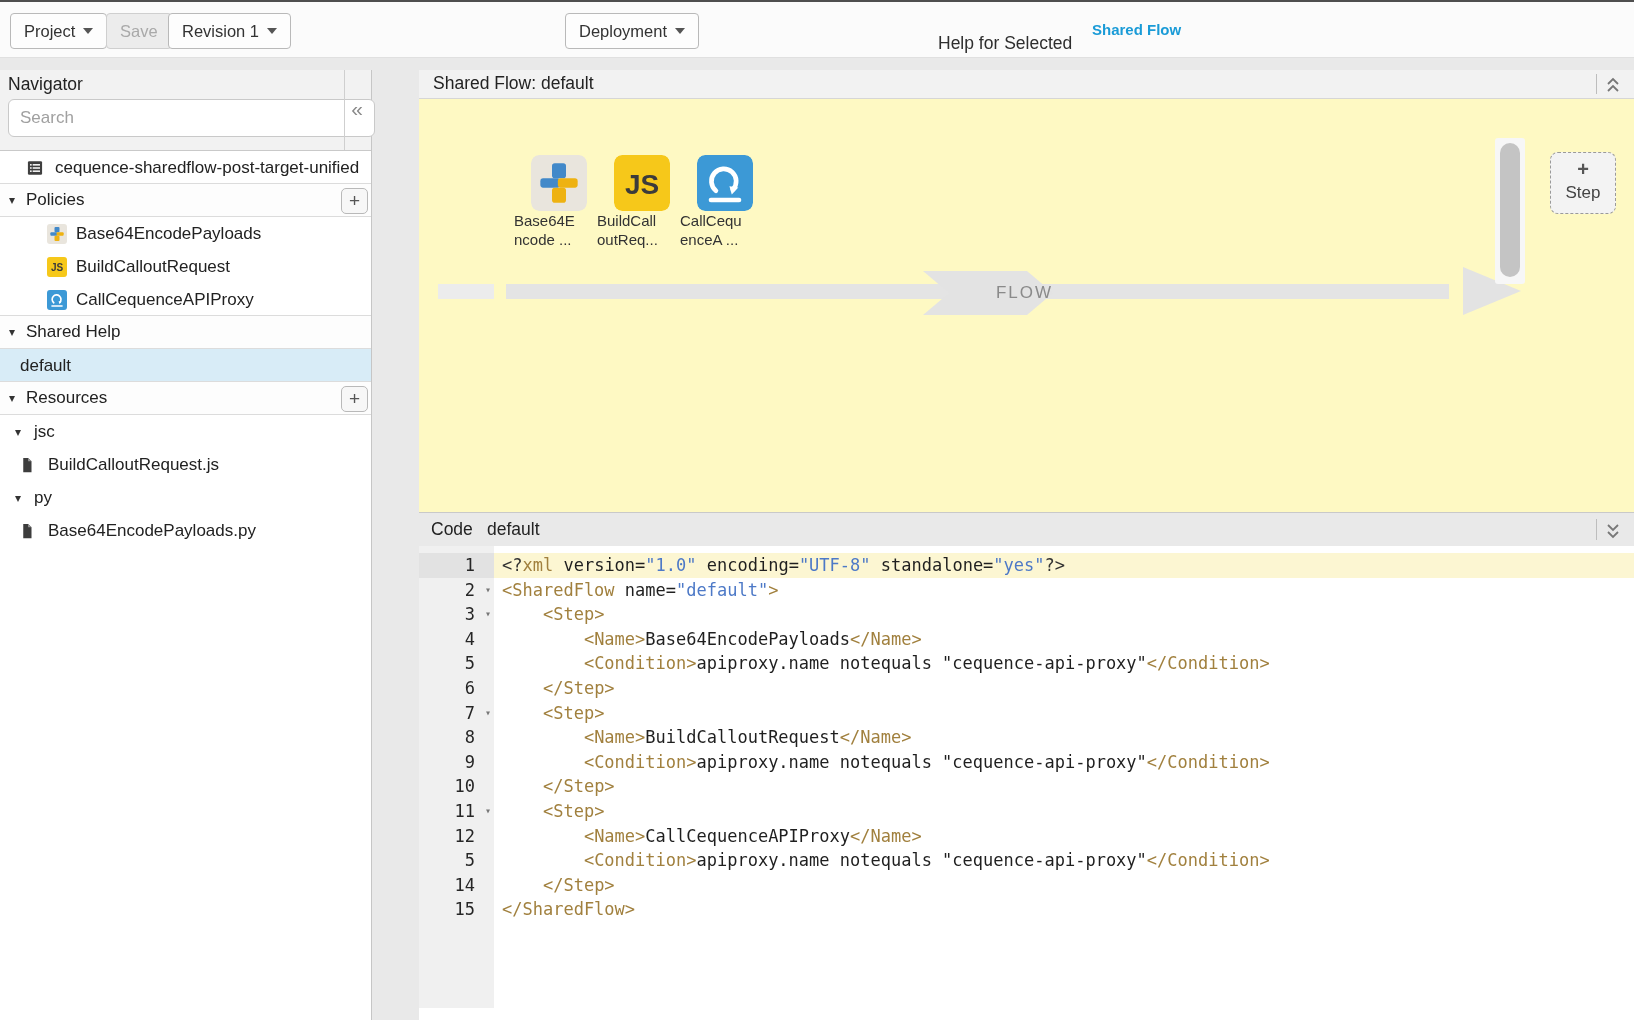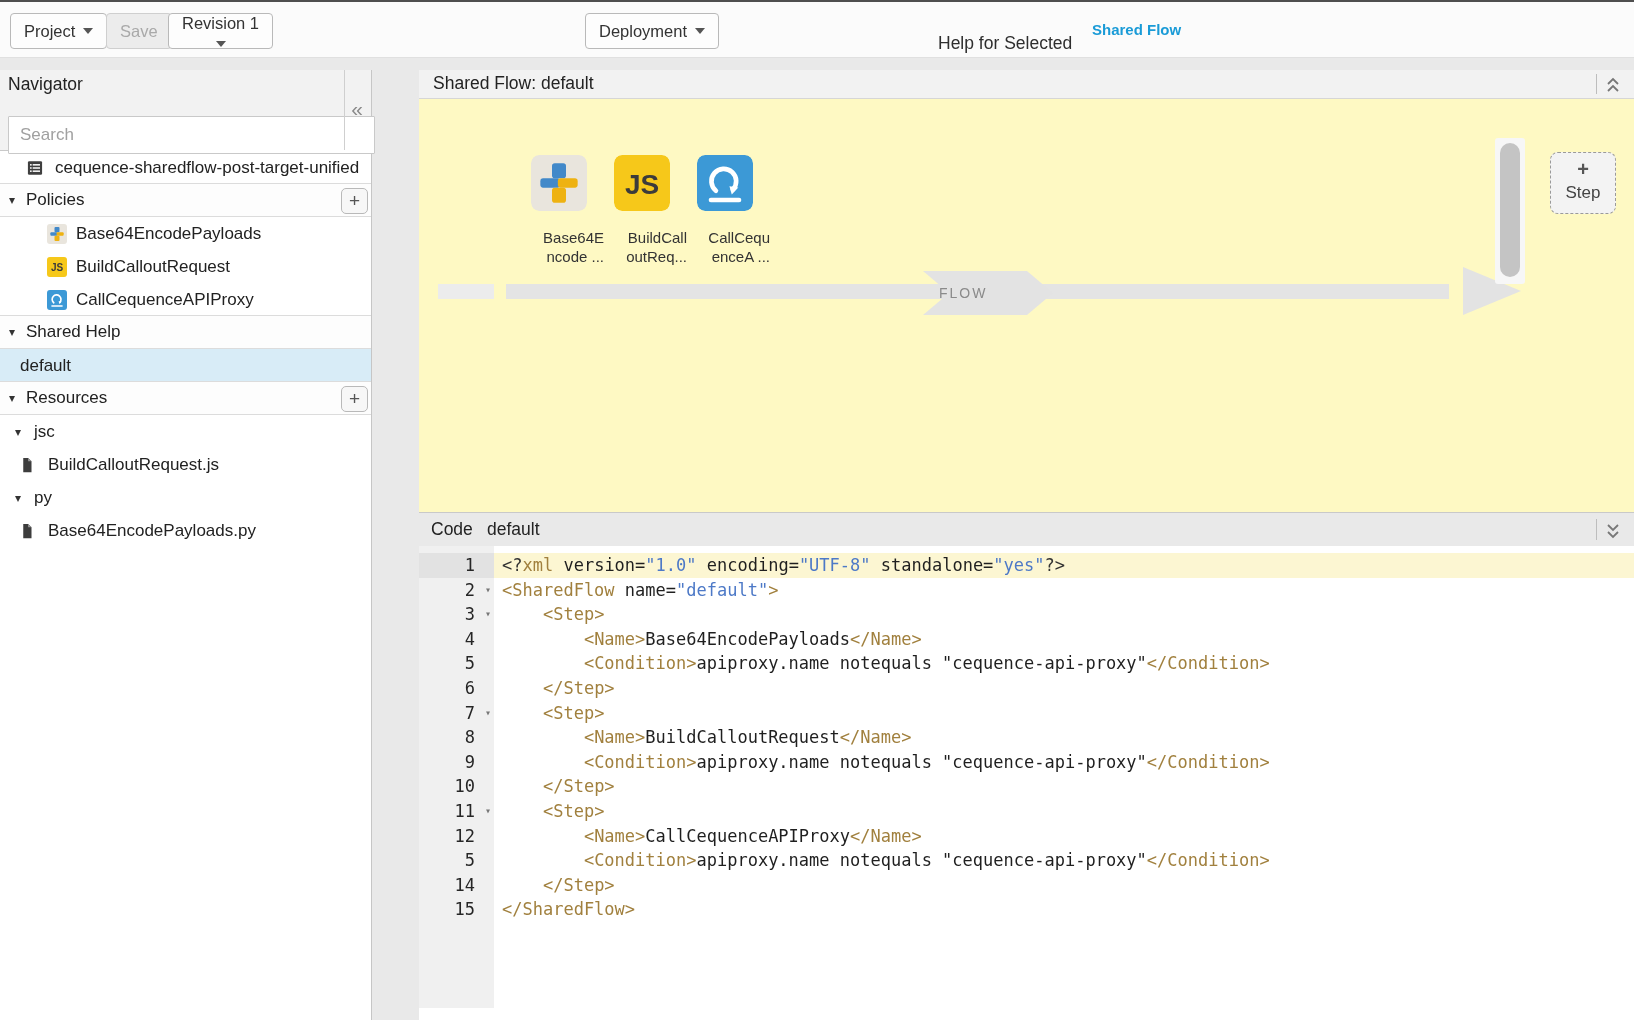--- a/index.html
+++ b/index.html
@@ -17,22 +17,22 @@
            border-top:6px solid #555; display:inline-block; }
   .help-label { position:absolute; left:938px; top:19px; font-size:17.5px; color:#2e2e2e;margin-top:12px; }
   .help-link  { position:absolute; left:1092px; top:19px; font-size:15px; font-weight:bold; cursor:pointer; }
 
   
   .leftcol { position:absolute; left:0; top:70px; bottom:0; width:372px; background:#fff;
              border-right:1px solid #c6c6c6; }
   .nav-head { position:absolute; left:0; right:0; top:0; height:81px; background:#f2f2f2;
               border-bottom:1px solid #c9c9c9; }
   .nav-title { position:absolute; left:8px; top:4px; font-size:17.5px; color:#222; }
-  .nav-search { position:absolute; left:8px; top:46px; width:367px; height:38px; border:1px solid #c9c9c9;
-                border-radius:1px; background:#fff; font-size:17px; padding:0 11px; color:#ec4899; outline:none; }
+  .nav-search { position:absolute; left:8px; top:29px; width:367px; height:38px; border:1px solid #c9c9c9;
+                border-radius:6px; background:#fff; font-size:17px; padding:0 11px; color:#ec4899; outline:none; }
   .nav-search::placeholder { color:#a0a0a0; }
   .nav-strip { position:absolute; right:0; top:0; width:27px; height:80px; border-left:1px solid #cfcfcf; }
   .nav-collapse { position:absolute; right:3px; top:28px; width:22px; font-size:21px; color:#8a8a8a;
                   text-align:center; cursor:pointer; line-height:22px; }
 
   .tree { position:absolute; left:0; right:0; top:81px; }
   .trow { position:relative; height:33px; display:flex; align-items:center; font-size:17px; color:#222; cursor:pointer; }
   .trow.section { height:34px; border-top:1px solid #dcdcdc; border-bottom:1px solid #dcdcdc; margin-top:-1px; background:#fdfdfd; }
   .trow.selected { background:#d8ecf7; }
   .tcaret { font-size:12px; color:#333; width:14px; text-align:center; }
@@ -60,27 +60,27 @@
 
   
   .flowpanel { position:absolute; left:419px; right:0; top:70px; height:442px; background:#fef9c3; }
   .fhead { position:absolute; left:0; right:0; top:0; height:29px; background:#f2f2f2; border-bottom:1px solid #d6d6d6; }
   .fhead-title { position:absolute; left:14px; top:3px; font-size:17.5px; color:#222; }
   .fcanvas { position:absolute; left:0; right:0; top:29px; bottom:0; }
   .steps { position:absolute; left:112px; top:56px; display:flex; gap:27px; }
   .step { width:56px; cursor:pointer; }
   .step-tile { width:56px; height:56px; border-radius:8px; overflow:hidden; }
   .step-tile svg { width:56px; height:56px; display:block; }
-  .step-label { margin-top:17px; width:90px; margin-left:-17px; text-align:right; font-size:15px;
+  .step-label { width:90px; margin-left:-17px; text-align:left; font-size:15px;
                 color:#333; line-height:19px; }
   .flowbar-startcap { position:absolute; left:19px; top:185px; width:56px; height:15px; background:#ececec; }
   .flowbar { position:absolute; left:87px; top:185px; width:943px; height:15px; background:#e4e4e4; }
   .flow-banner { position:absolute; left:504px; top:172px; width:140px; height:44px; }
   .flow-banner-label { position:absolute; left:504px; top:172px; width:130px; height:44px; line-height:44px;
-                       text-align:left; padding-left:16px; font-size:14px; letter-spacing:2px; color:#8a8a8a; }
+                       text-align:right; padding-left:16px; font-size:17px; letter-spacing:2px; color:#8a8a8a; }
   .flow-arrowhead { position:absolute; left:1044px; top:168px; }
   .vscroll-track { position:absolute; left:1076px; top:39px; width:30px; height:146px; background:#f7f7f7; border-radius:3px; }
   .vscroll-thumb { position:absolute; left:5px; top:5px; width:20px; height:134px; background:#c4c4c4; border-radius:10px; cursor:grab; }
   .add-step { position:absolute; left:1131px; top:53px; width:66px; height:62px; border:1px dashed #9a9a9a;
               border-radius:8px; background:#f3f3f3; text-align:center; cursor:pointer; }
   .add-step .plus { display:block; font-size:20px; font-weight:bold; color:#555; margin-top:6px; line-height:20px; }
   .add-step .lbl  { display:block; font-size:17px; color:#444; margin-top:4px; }
 
   
   .codepanel { position:absolute; left:419px; right:0; top:512px; bottom:0; background:#fff; }
@@ -111,25 +111,25 @@
 <div class="screen">
 
   <div class="topbar">
     <div class="tbtn" style="left:10px;">
       <span>Project</span>
       <span class="caret"></span>
     </div>
     <div class="tbtn disabled" style="left:106px;align-items:center;">
       <span>Save</span>
     </div>
-    <div class="tbtn" style="left:168px;flex-direction:column;">
+    <div class="tbtn" style="left:168px;">
       <span>Revision 1</span>
       <span class="caret"></span>
     </div>
-    <div class="tbtn" style="left:585px;text-align:right;">
+    <div class="tbtn" style="left:565px;text-align:right;">
       <span>Deployment</span>
       <span class="caret"></span>
     </div>
     <span class="help-label">Help for Selected</span>
     <span class="help-link" id="help-link" style="color: rgb(26, 155, 215);">Shared Flow</span>
   </div>
 
   <div class="leftcol">
     <div class="nav-head">
       <div class="nav-title">Navigator</div>

